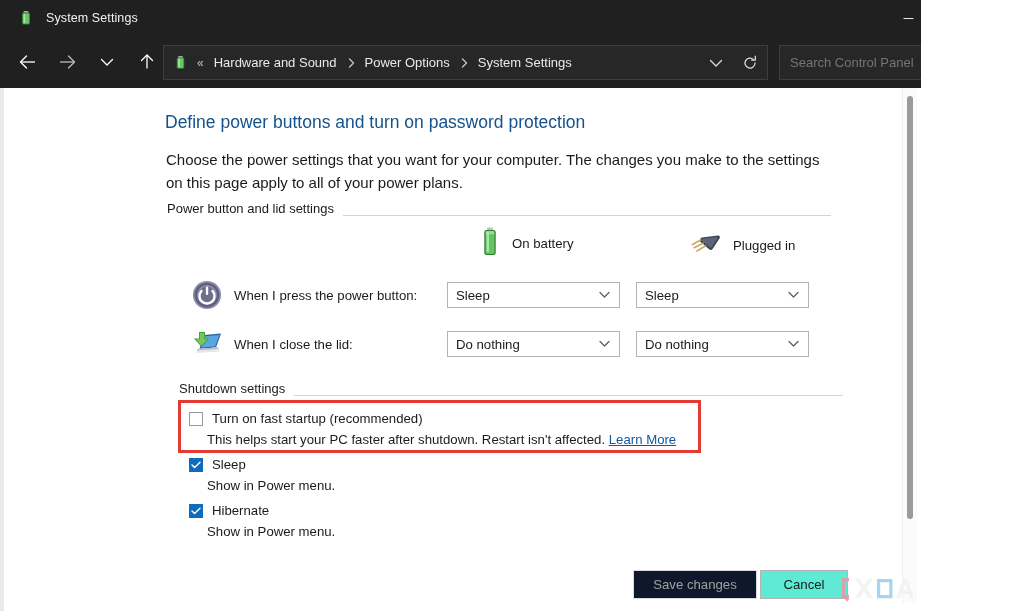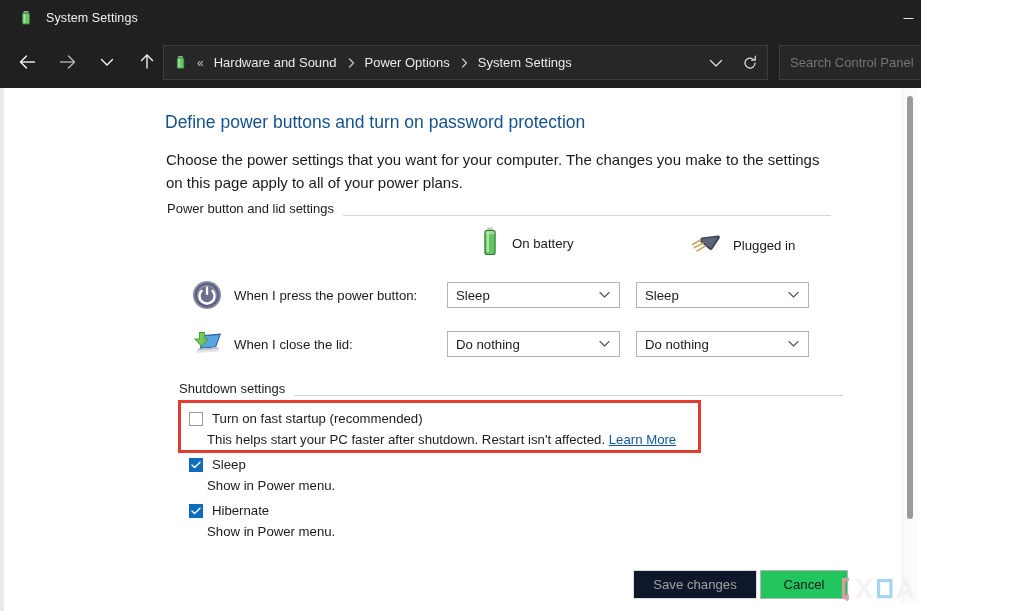--- a/index.html
+++ b/index.html
@@ -203,21 +203,21 @@
   .learn-more {
     color: #1258a0; text-decoration: underline; cursor: pointer;
   }
 
   
   .btn {
     position: absolute; height: 29px;
     display: flex; align-items: center; justify-content: center;
     font-size: 13.2px;
     border: 1px solid #b4b4b4;
-    background: #22c55e;
+    background: #5eead4;
     color: #1b1b1b;
   }
   .btn.disabled {
     color: #a0a0a0;
     background: #0f172a;
     border-color: #dcdcdc;
   }
 
   
   .scrollbar-track {

